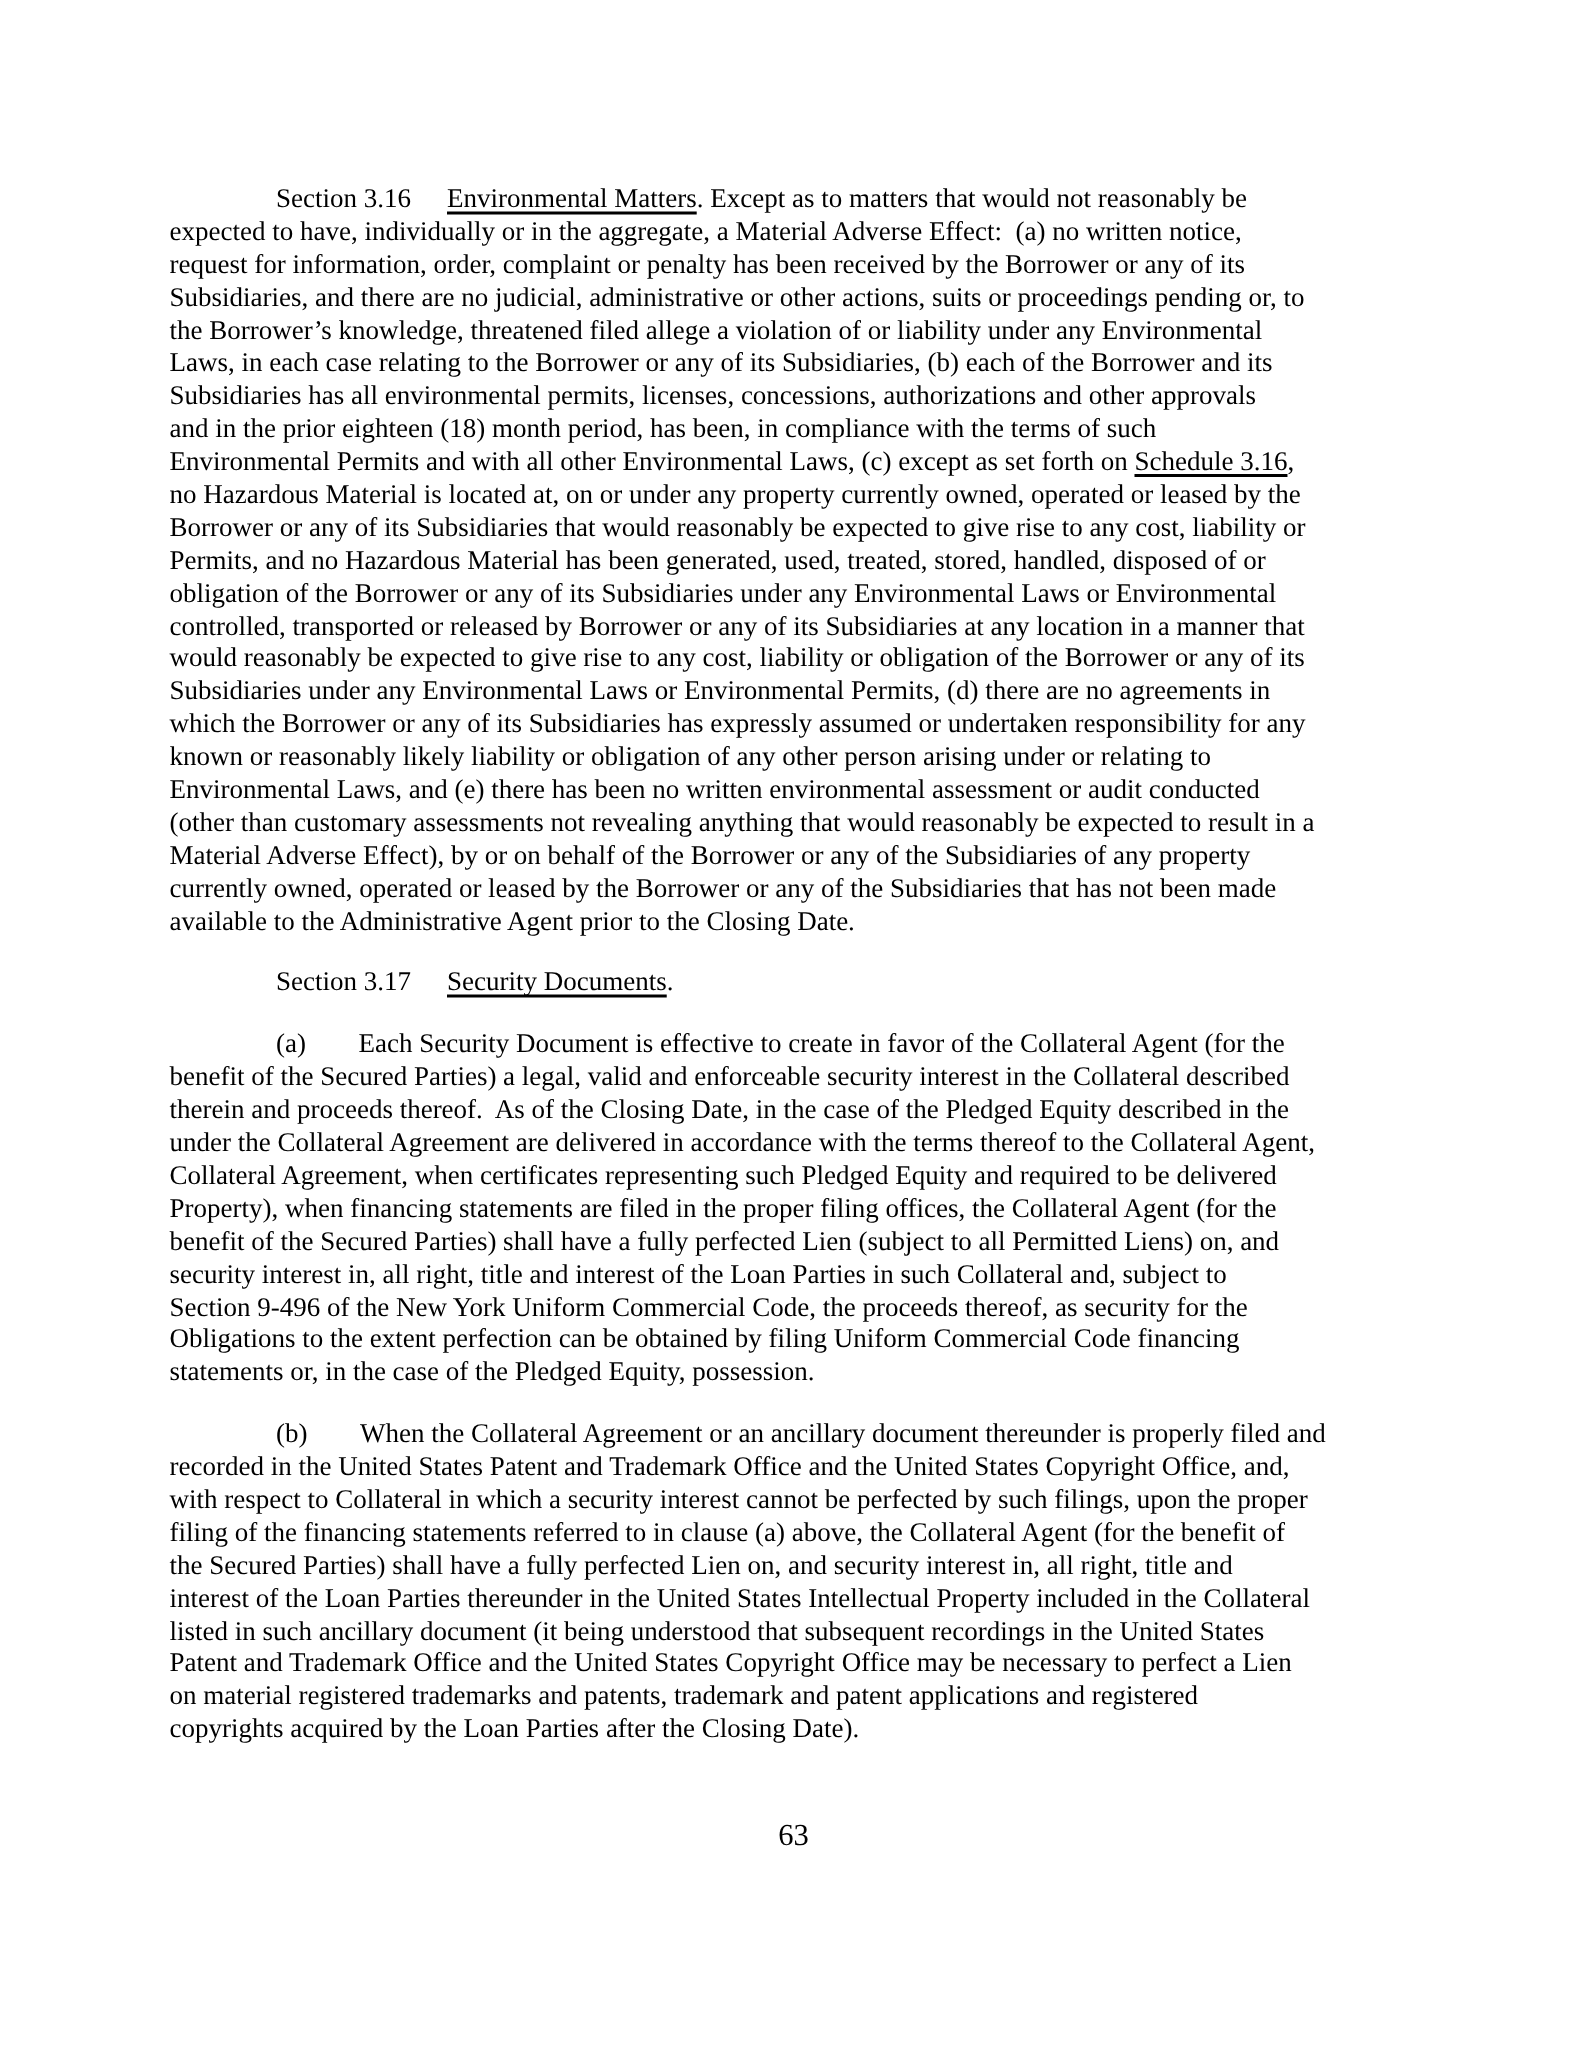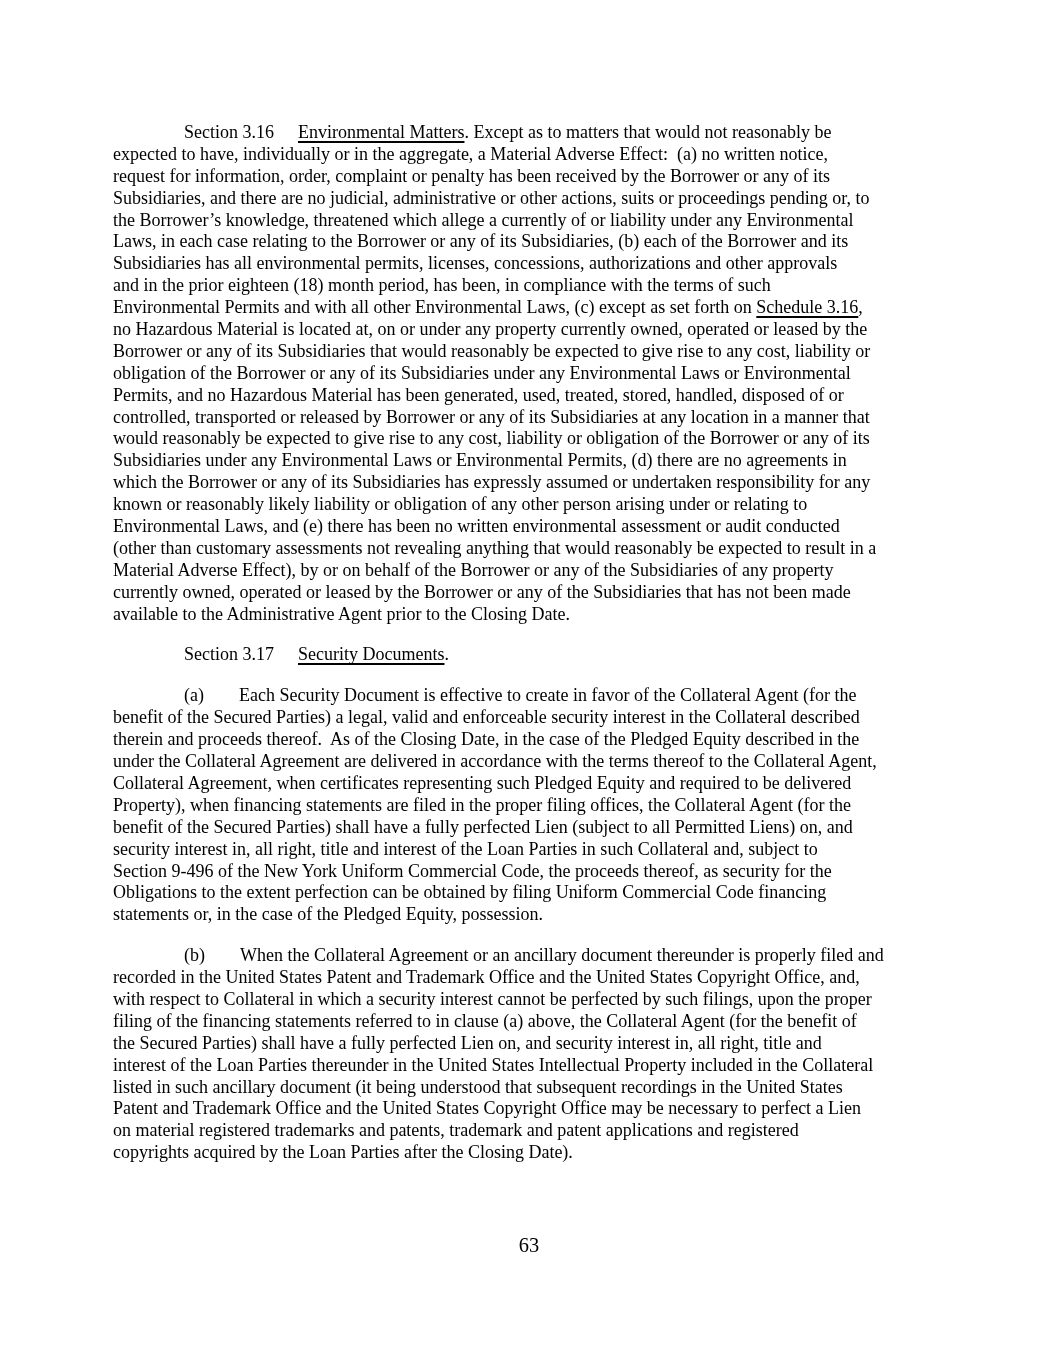--- a/index.html
+++ b/index.html
@@ -32,45 +32,45 @@
     height: 21.9px;
   }
   .block.indent .line:first-child { text-indent: 71px; }
   .line u {
     text-decoration: underline;
     text-decoration-thickness: 1.5px;
     text-underline-offset: 2.5px;
   }
   .tab { display: inline-block; height: 1px; }
   .footer-line {
-    margin-top: 71px;
+    margin-top: 50px;
     text-align: center;
     font-size: 20.4px;
     line-height: 21.9px;
   }
 </style>
 </head>
 <body>
 
 <div class="page">
   <div class="content" id="doc-body">
       <div class="block paragraph indent">
         <div class="line">Section 3.16<span class="tab" style="width: 24px;"></span><u>Environmental Matters</u>. Except as to matters that would not reasonably be</div>
         <div class="line">expected to have, individually or in the aggregate, a Material Adverse Effect:  (a) no written notice,</div>
         <div class="line">request for information, order, complaint or penalty has been received by the Borrower or any of its</div>
         <div class="line">Subsidiaries, and there are no judicial, administrative or other actions, suits or proceedings pending or, to</div>
-        <div class="line">the Borrower’s knowledge, threatened which allege a currently of or liability under any Environmental</div>
+        <div class="line">the Borrower’s knowledge, threatened filed allege a violation of or liability under any Environmental</div>
         <div class="line">Laws, in each case relating to the Borrower or any of its Subsidiaries, (b) each of the Borrower and its</div>
         <div class="line">Subsidiaries has all environmental permits, licenses, concessions, authorizations and other approvals</div>
         <div class="line">and in the prior eighteen (18) month period, has been, in compliance with the terms of such</div>
         <div class="line">Environmental Permits and with all other Environmental Laws, (c) except as set forth on <u>Schedule 3.16</u>,</div>
         <div class="line">no Hazardous Material is located at, on or under any property currently owned, operated or leased by the</div>
         <div class="line">Borrower or any of its Subsidiaries that would reasonably be expected to give rise to any cost, liability or</div>
+        <div class="line">Permits, and no Hazardous Material has been generated, used, treated, stored, handled, disposed of or</div>
         <div class="line">obligation of the Borrower or any of its Subsidiaries under any Environmental Laws or Environmental</div>
-        <div class="line">Permits, and no Hazardous Material has been generated, used, treated, stored, handled, disposed of or</div>
         <div class="line">controlled, transported or released by Borrower or any of its Subsidiaries at any location in a manner that</div>
         <div class="line">would reasonably be expected to give rise to any cost, liability or obligation of the Borrower or any of its</div>
         <div class="line">Subsidiaries under any Environmental Laws or Environmental Permits, (d) there are no agreements in</div>
         <div class="line">which the Borrower or any of its Subsidiaries has expressly assumed or undertaken responsibility for any</div>
         <div class="line">known or reasonably likely liability or obligation of any other person arising under or relating to</div>
         <div class="line">Environmental Laws, and (e) there has been no written environmental assessment or audit conducted</div>
         <div class="line">(other than customary assessments not revealing anything that would reasonably be expected to result in a</div>
         <div class="line">Material Adverse Effect), by or on behalf of the Borrower or any of the Subsidiaries of any property</div>
         <div class="line">currently owned, operated or leased by the Borrower or any of the Subsidiaries that has not been made</div>
         <div class="line">available to the Administrative Agent prior to the Closing Date.</div>

